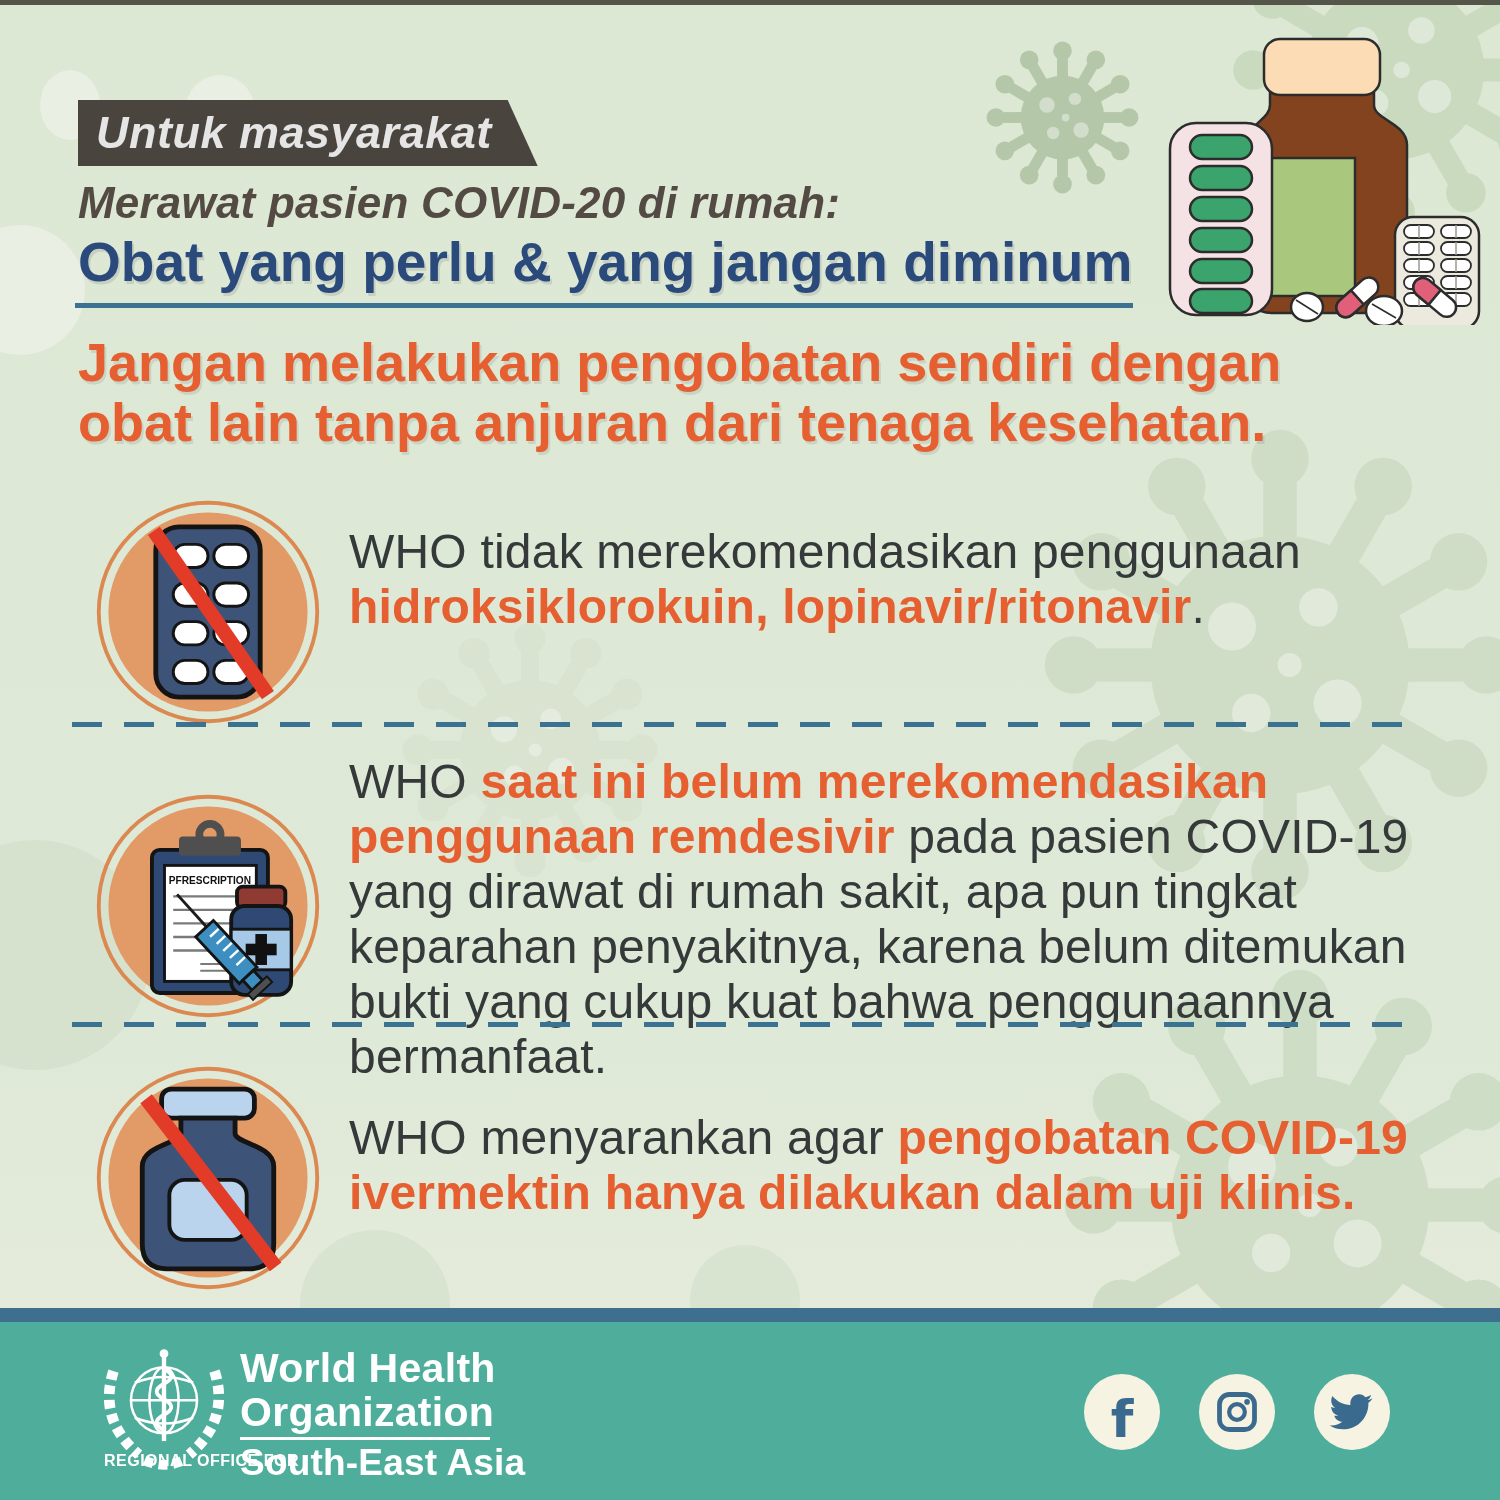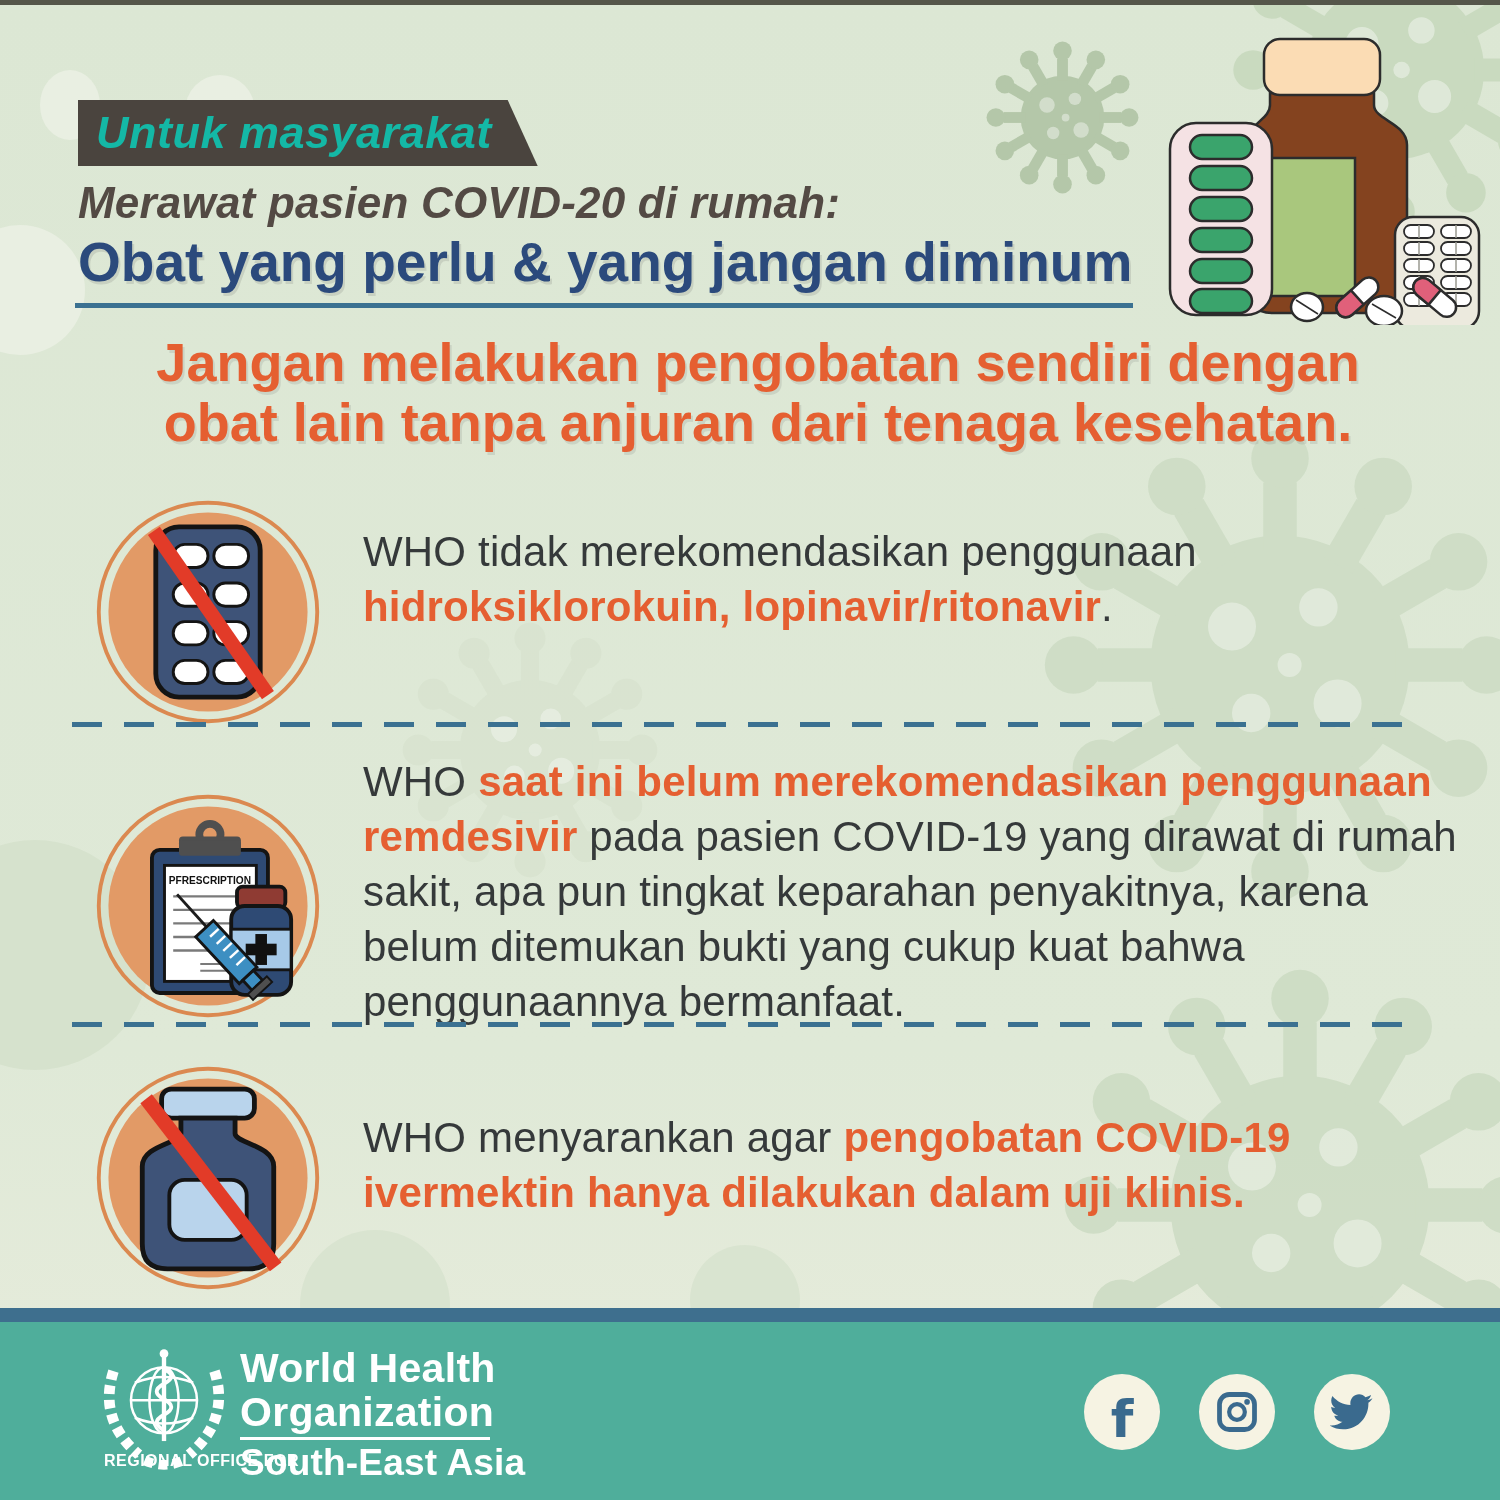--- a/index.html
+++ b/index.html
@@ -9,47 +9,46 @@
     font-family:"Liberation Sans",sans-serif;
   }
   .abs{position:absolute;}
   .decor{position:absolute;pointer-events:none;}
   .blob{position:absolute;border-radius:50%;pointer-events:none;}
   .top-strip{position:absolute;left:0;top:0;width:1500px;height:5px;background:#55564a;}
 
   
   .badge{
     position:absolute;left:78px;top:100px;height:66px;line-height:66px;
-    background:#4a443e;color:#14b8a6;font-size:45px;font-weight:700;font-style:italic;
+    background:#4a443e;color:#e5e5e5;font-size:45px;font-weight:700;font-style:italic;
     padding:0 46px 0 18px;clip-path:polygon(0 0,calc(100% - 30px) 0,100% 100%,0 100%);
     letter-spacing:.5px;
   }
   .subtitle{
     position:absolute;left:78px;top:178px;color:#534a44;
     font-size:44px;font-weight:700;font-style:italic;letter-spacing:.2px;
   }
   .title{
     position:absolute;left:78px;top:230px;color:#2b4a7c;
     font-size:55px;font-weight:700;letter-spacing:0px;
     text-shadow:2px 3px 0 rgba(80,80,80,.15);
     text-align:right;
   }
   .title-underline{position:absolute;left:75px;top:303px;width:1058px;height:5px;background:#3b7191;}
 
   .warning{
     position:absolute;left:78px;top:332px;width:1360px;color:#e55f31;
     font-size:54px;font-weight:700;line-height:60px;
     text-shadow:2px 3px 0 rgba(90,90,90,.14);
-    text-align:center;
   }
 
   
   .row-icon{position:absolute;width:232px;height:232px;}
   .row-text{
-    position:absolute;left:363px;color:#35393a;font-size:42px;line-height:55px;
+    position:absolute;left:349px;color:#35393a;font-size:48px;line-height:55px;
     letter-spacing:.2px;
   }
   .hl{color:#e55f31;font-weight:700;}
   .dashed-sep{
     position:absolute;left:72px;width:1345px;height:5px;
     background:repeating-linear-gradient(90deg,#3b7191 0 30px,rgba(0,0,0,0) 30px 52px);
   }
 
   
   .steel-bar{position:absolute;left:0;top:1308px;width:1500px;height:14px;background:#3e6f8e;}

